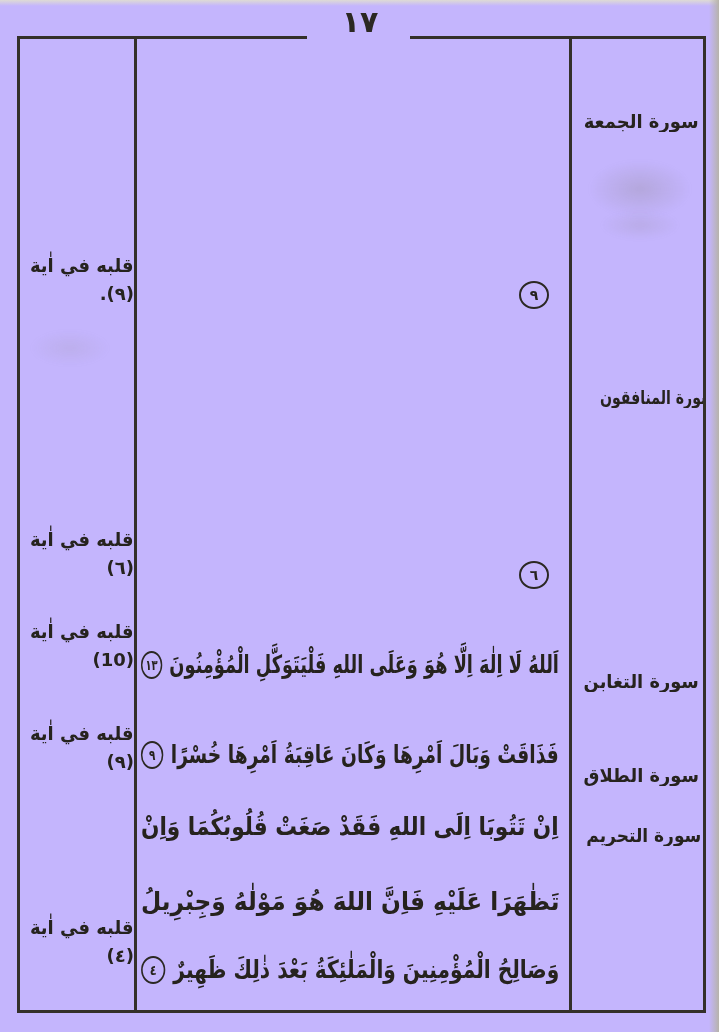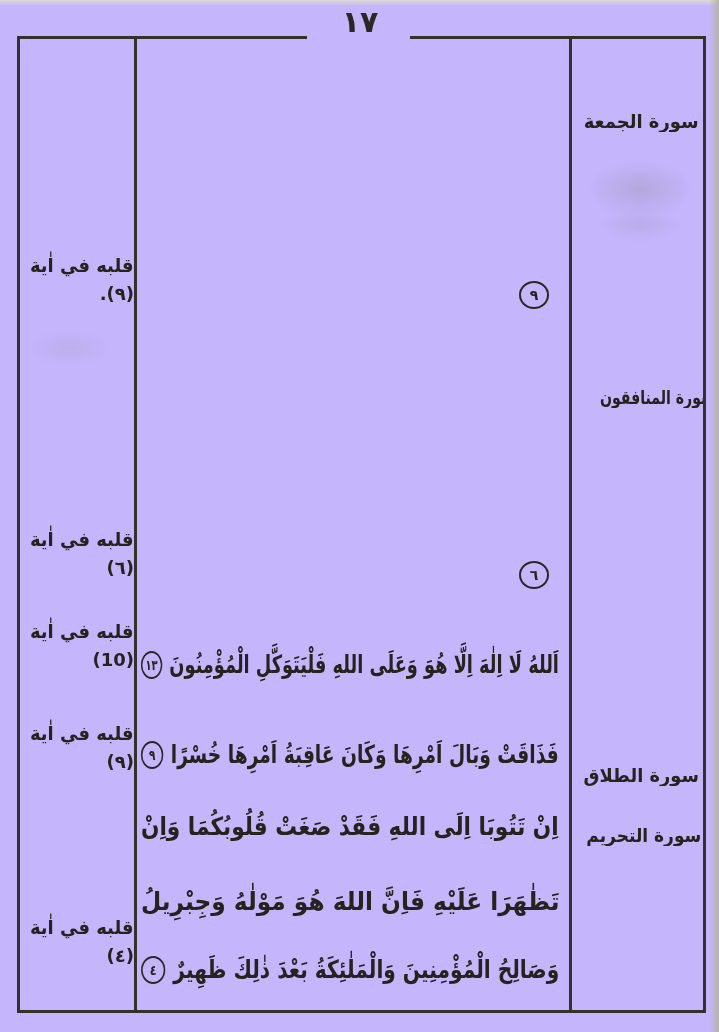--- a/index.html
+++ b/index.html
@@ -79,20 +79,23 @@
   <div class="stroke h" style="left:17px;top:1010px;width:689px;"></div>
   <div class="stroke v" style="left:134px;top:36px;height:977px;"></div>
   <div class="stroke v" style="left:569px;top:36px;height:977px;"></div>
 
   <div class="surah-label" style="top:92px;">
       <span class="fit-wrap" style="transform: scaleX(0.945312);">سورة الجمعة</span>
     </div>
   <div class="surah-label" style="top:368px;">
       <span class="fit-wrap" style="transform: scaleX(0.742331);">سورة المنافقون</span>
     </div>
+  <div class="surah-label" style="top:652px;">
+      <span class="fit-wrap" style="transform: scaleX(0.937984);">سورة التغابن</span>
+    </div>
   <div class="surah-label" style="top:806px;">
       <span class="fit-wrap" style="transform: scaleX(0.896296);">سورة التحريم</span>
     </div>
   <div class="surah-label" style="top:746px;">
       <span class="fit-wrap" style="transform: scaleX(0.937984);">سورة الطلاق</span>
     </div>
 
   <div class="vline" style="top:260px;">
       <span class="fit-wrap">
         <span class="vnum">٩</span>

